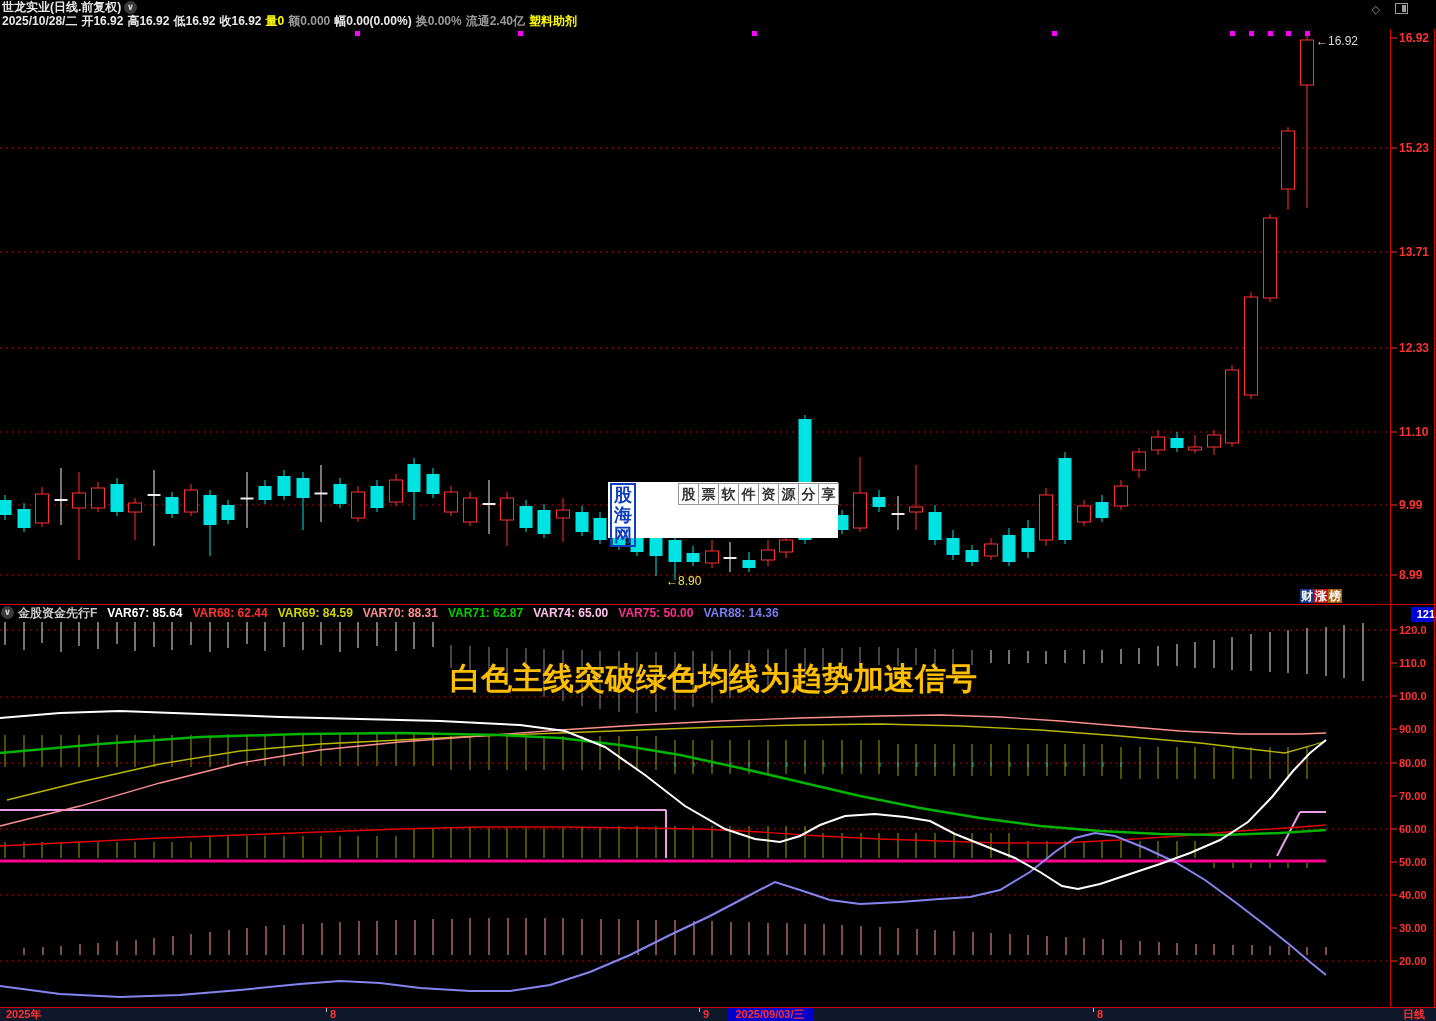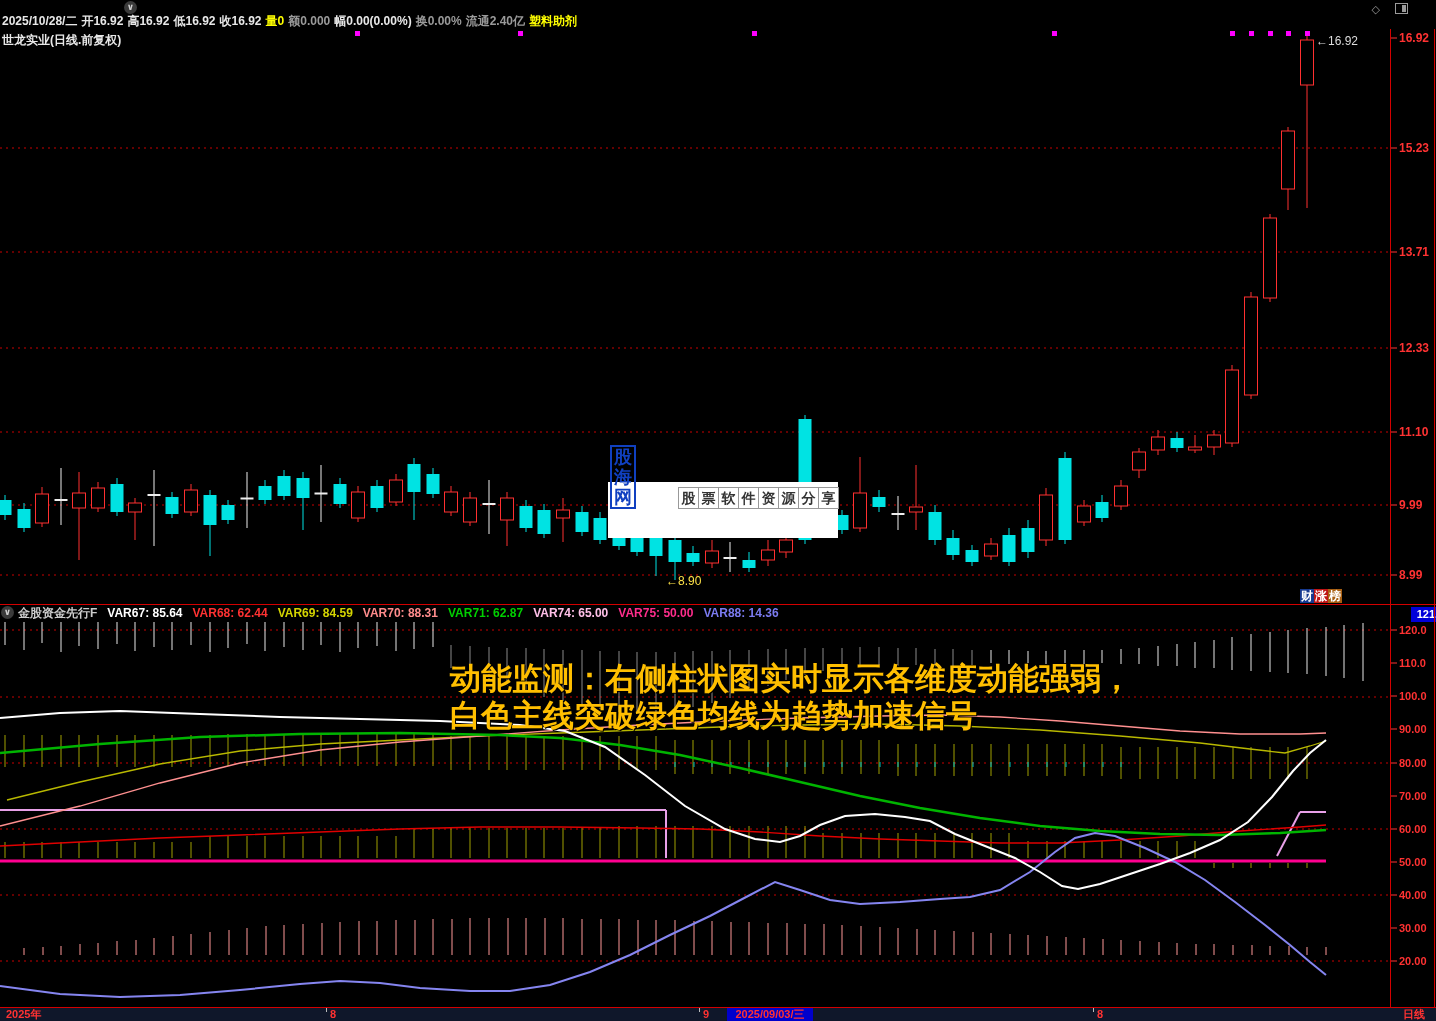--- a/index.html
+++ b/index.html
@@ -1,20 +1,20 @@
 <!DOCTYPE html>
 <html><head>
 <meta charset="utf-8">
 <style>
   html,body{margin:0;padding:0;background:#000;}
   body{width:1436px;height:1021px;position:relative;overflow:hidden;
        font-family:"Liberation Sans","DejaVu Sans",sans-serif;}
   .titlebar{position:absolute;left:0;top:0;width:1436px;height:14px;color:#e8e8e8;
             font-size:12px;font-weight:bold;line-height:14px;}
-  .titlebar .tt{position:absolute;left:2px;top:0;margin-top:33px;}
+  .titlebar .tt{position:absolute;left:2px;top:0;}
   .chev{position:absolute;left:124px;top:1px;width:13px;height:13px;border-radius:50%;
         background:#3a3a3a;color:#cfcfcf;font-size:9px;line-height:13px;text-align:center;font-weight:bold;}
   .winicons{position:absolute;top:2px;right:46px;color:#9a9a9a;font-size:11px;letter-spacing:10px;}
   .paneicon{position:absolute;top:3px;right:28px;width:11px;height:9px;border:1px solid #9a9a9a;}
   .paneicon::after{content:"";position:absolute;right:1px;top:1px;bottom:1px;width:4px;background:#9a9a9a;}
   .infobar{position:absolute;left:2px;top:14px;width:1434px;height:15px;font-size:12px;
            font-weight:bold;line-height:15px;white-space:nowrap;}
   .infobar span{margin-right:4px;}
   #mainchart{position:absolute;left:0;top:29px;}
   #indichart{position:absolute;left:0;top:622px;}
@@ -23,21 +23,21 @@
   .vaxis1{position:absolute;left:1390px;top:29px;width:1px;height:978px;background:#d40000;}
   .vaxis2{position:absolute;left:1434px;top:29px;width:1px;height:978px;background:#d40000;}
   .indiheader{position:absolute;left:0;top:605px;width:1436px;height:17px;font-size:12px;
               font-weight:bold;line-height:17px;white-space:nowrap;}
   .indiheader span{margin-right:10px;}
   .indichev{position:absolute;left:1px;top:606px;width:13px;height:13px;border-radius:50%;
             background:#3a3a3a;color:#cfcfcf;font-size:9px;line-height:13px;text-align:center;font-weight:bold;}
   .axisbox{position:absolute;left:1391px;top:607px;width:45px;height:15px;background:#0000d9;
            color:#fff;font-size:11px;font-weight:bold;line-height:15px;text-align:center;margin-left:20px;}
   .watermark{position:absolute;left:608px;top:482px;width:226px;height:54px;background:#fff;padding:1px 2px;}
-  .wm-r1{display:flex;align-items:flex-end;height:26px;gap:39px;}
+  .wm-r1{display:flex;align-items:flex-start;height:26px;gap:39px;}
   .wm-logo{color:#1040c0;border:2px solid #1040c0;font-size:18px;font-weight:bold;padding:0 2px;line-height:20px;}
   .wm-sub{display:flex;margin-left:4px;}
   .wm-sub b{display:block;width:19px;height:20px;border:1px solid #999;margin-left:-1px;color:#333;
             font-size:14px;line-height:20px;text-align:center;font-weight:bold;}
   .wm-r2{color:#ff4500;font-size:23px;font-weight:bold;line-height:26px;letter-spacing:0px;}
   .badge{position:absolute;left:1300px;top:589px;display:flex;font-size:12px;font-weight:bold;color:#fff;line-height:14px;}
   .badge i{font-style:normal;display:block;width:14px;height:14px;text-align:center;}
   .hilabel{position:absolute;left:1316px;top:34px;color:#ddd;font-size:12px;}
   .lolabel{position:absolute;left:666px;top:574px;color:#fde047;font-size:12px;}
   .annot{position:absolute;left:450px;top:660px;color:#ffbf00;font-size:31px;font-weight:bold;
@@ -613,21 +613,20 @@
     <text x="1399" y="866" fill="#ff3232" font-size="11px" font-weight="bold">50.00</text>
     <line x1="1390" y1="895" x2="1397" y2="895" stroke="#ff3232" stroke-width="1"></line>
     <text x="1399" y="899" fill="#ff3232" font-size="11px" font-weight="bold">40.00</text>
     <line x1="1390" y1="928" x2="1397" y2="928" stroke="#ff3232" stroke-width="1"></line>
     <text x="1399" y="932" fill="#ff3232" font-size="11px" font-weight="bold">30.00</text>
     <line x1="1390" y1="961" x2="1397" y2="961" stroke="#ff3232" stroke-width="1"></line>
     <text x="1399" y="965" fill="#ff3232" font-size="11px" font-weight="bold">20.00</text>
   </svg>
 
 <div class="annot">
-  <div>动能监测：右侧柱状图实时显示各维度动能强弱，</div>
   <div>白色主线突破绿色均线为趋势加速信号</div>
 </div>
 
 <div class="vaxis1"></div>
 <div class="vaxis2"></div>
 <div class="botline"></div>
 
 <div class="bottombar">
   <span class="bi" style="left:6px">2025年</span>
   <span class="datebox">2025/09/03/三</span>

